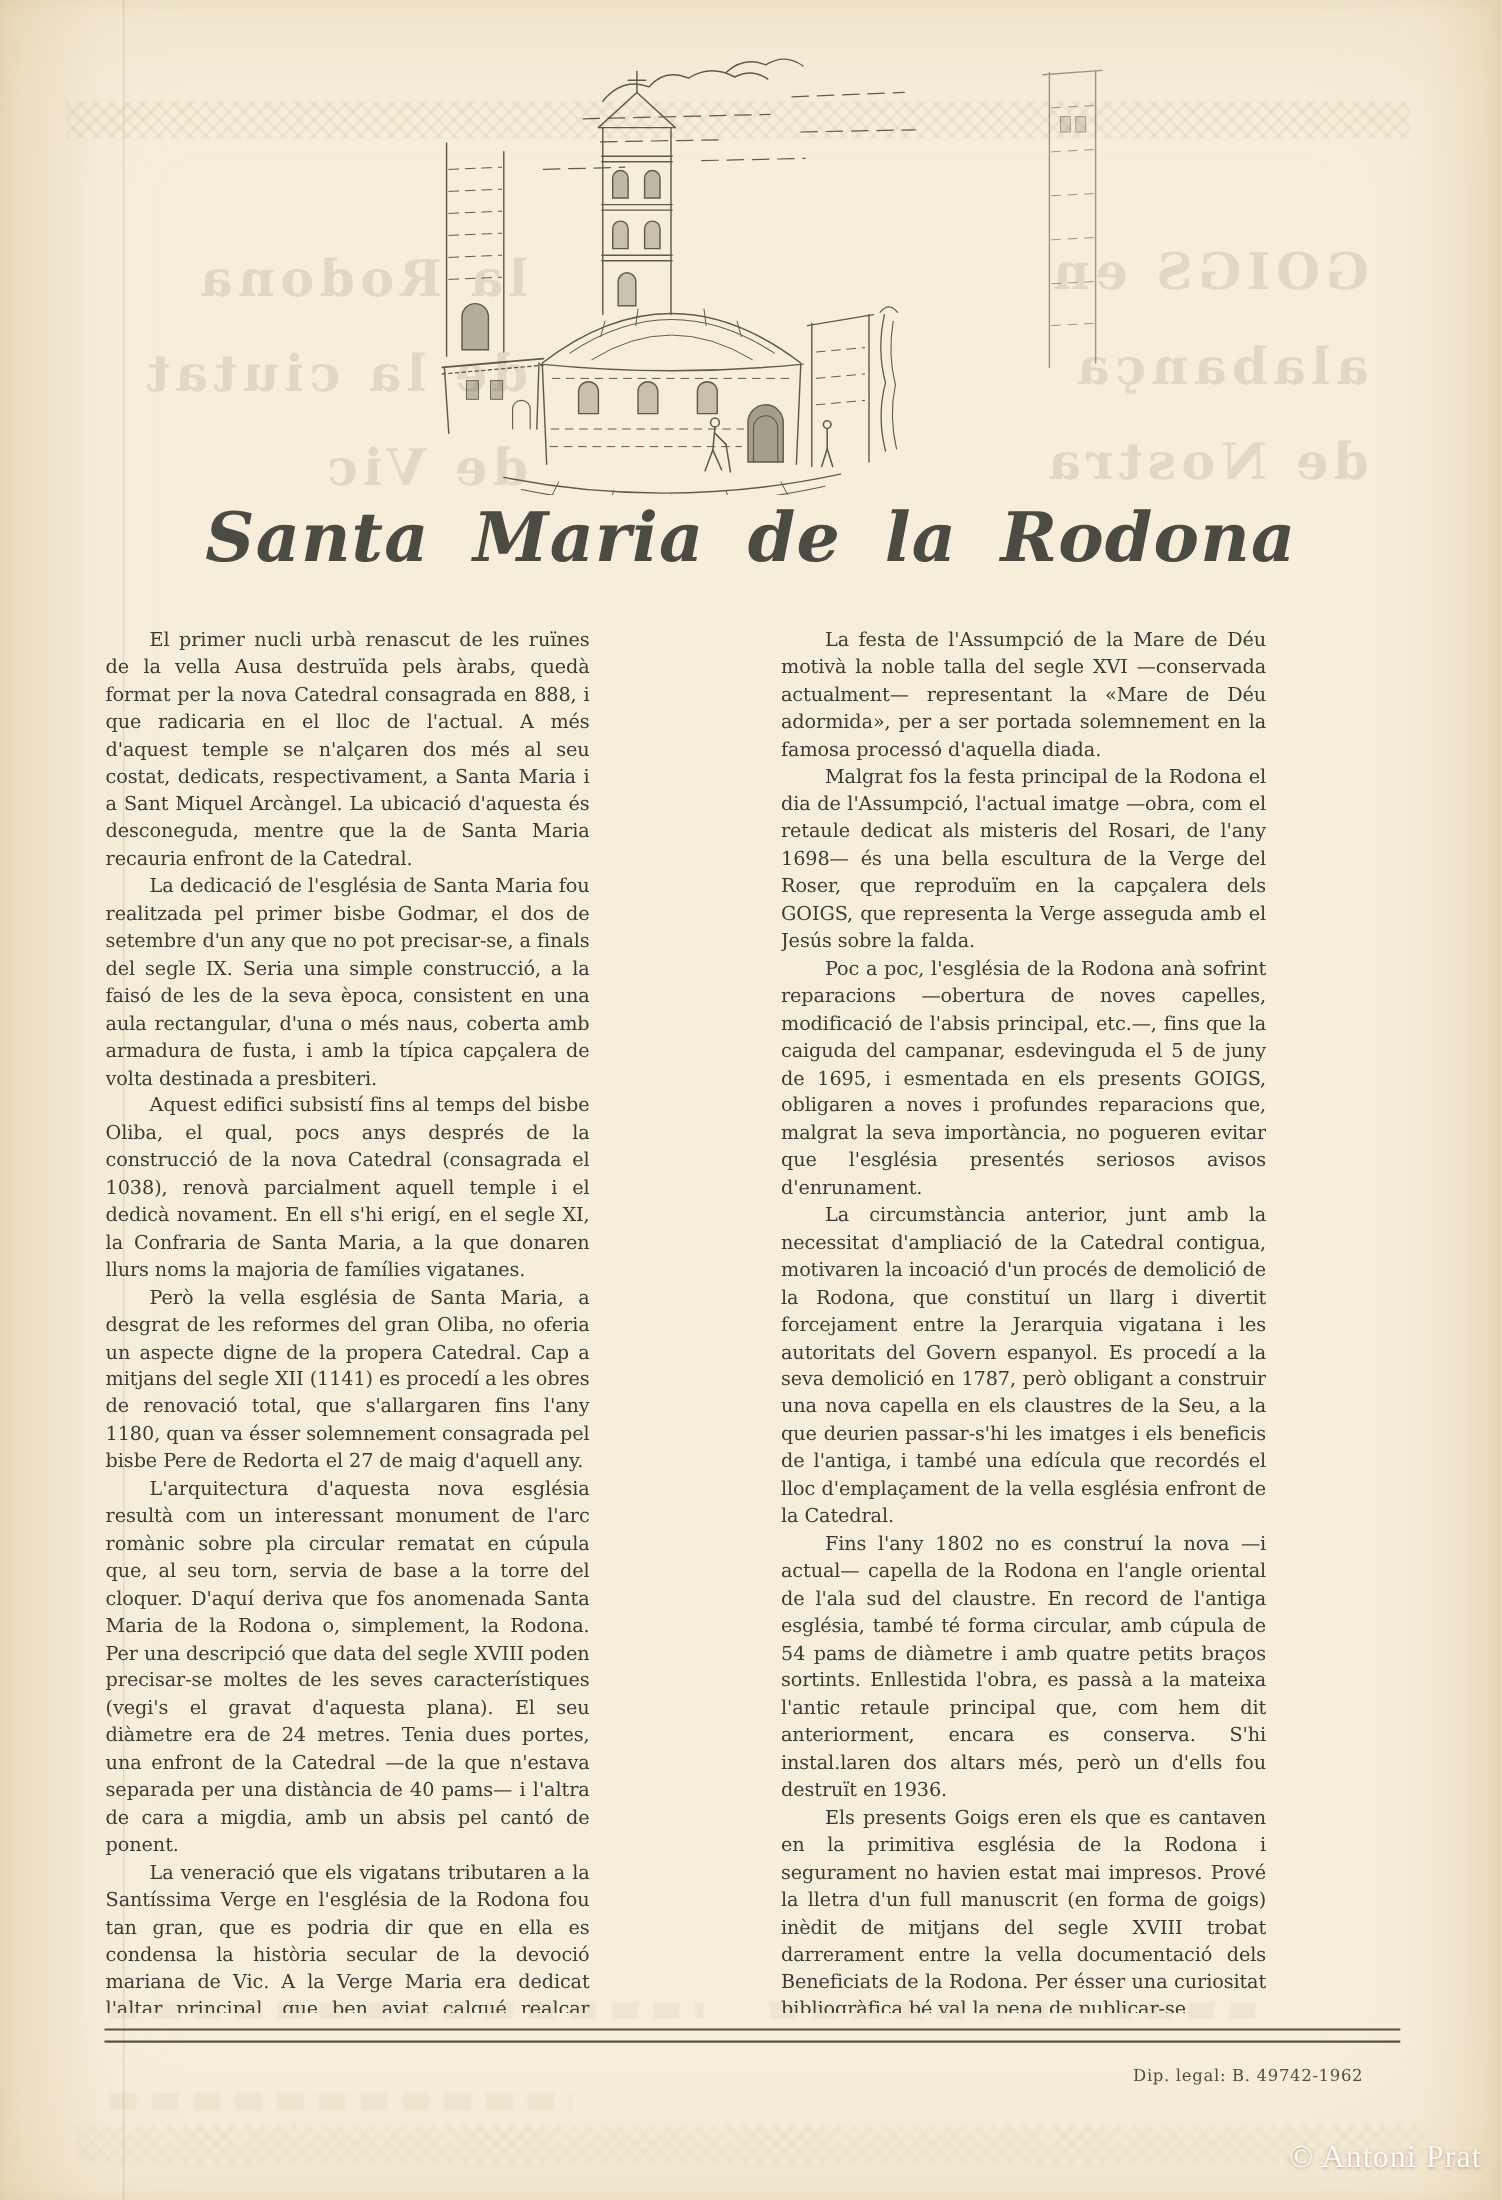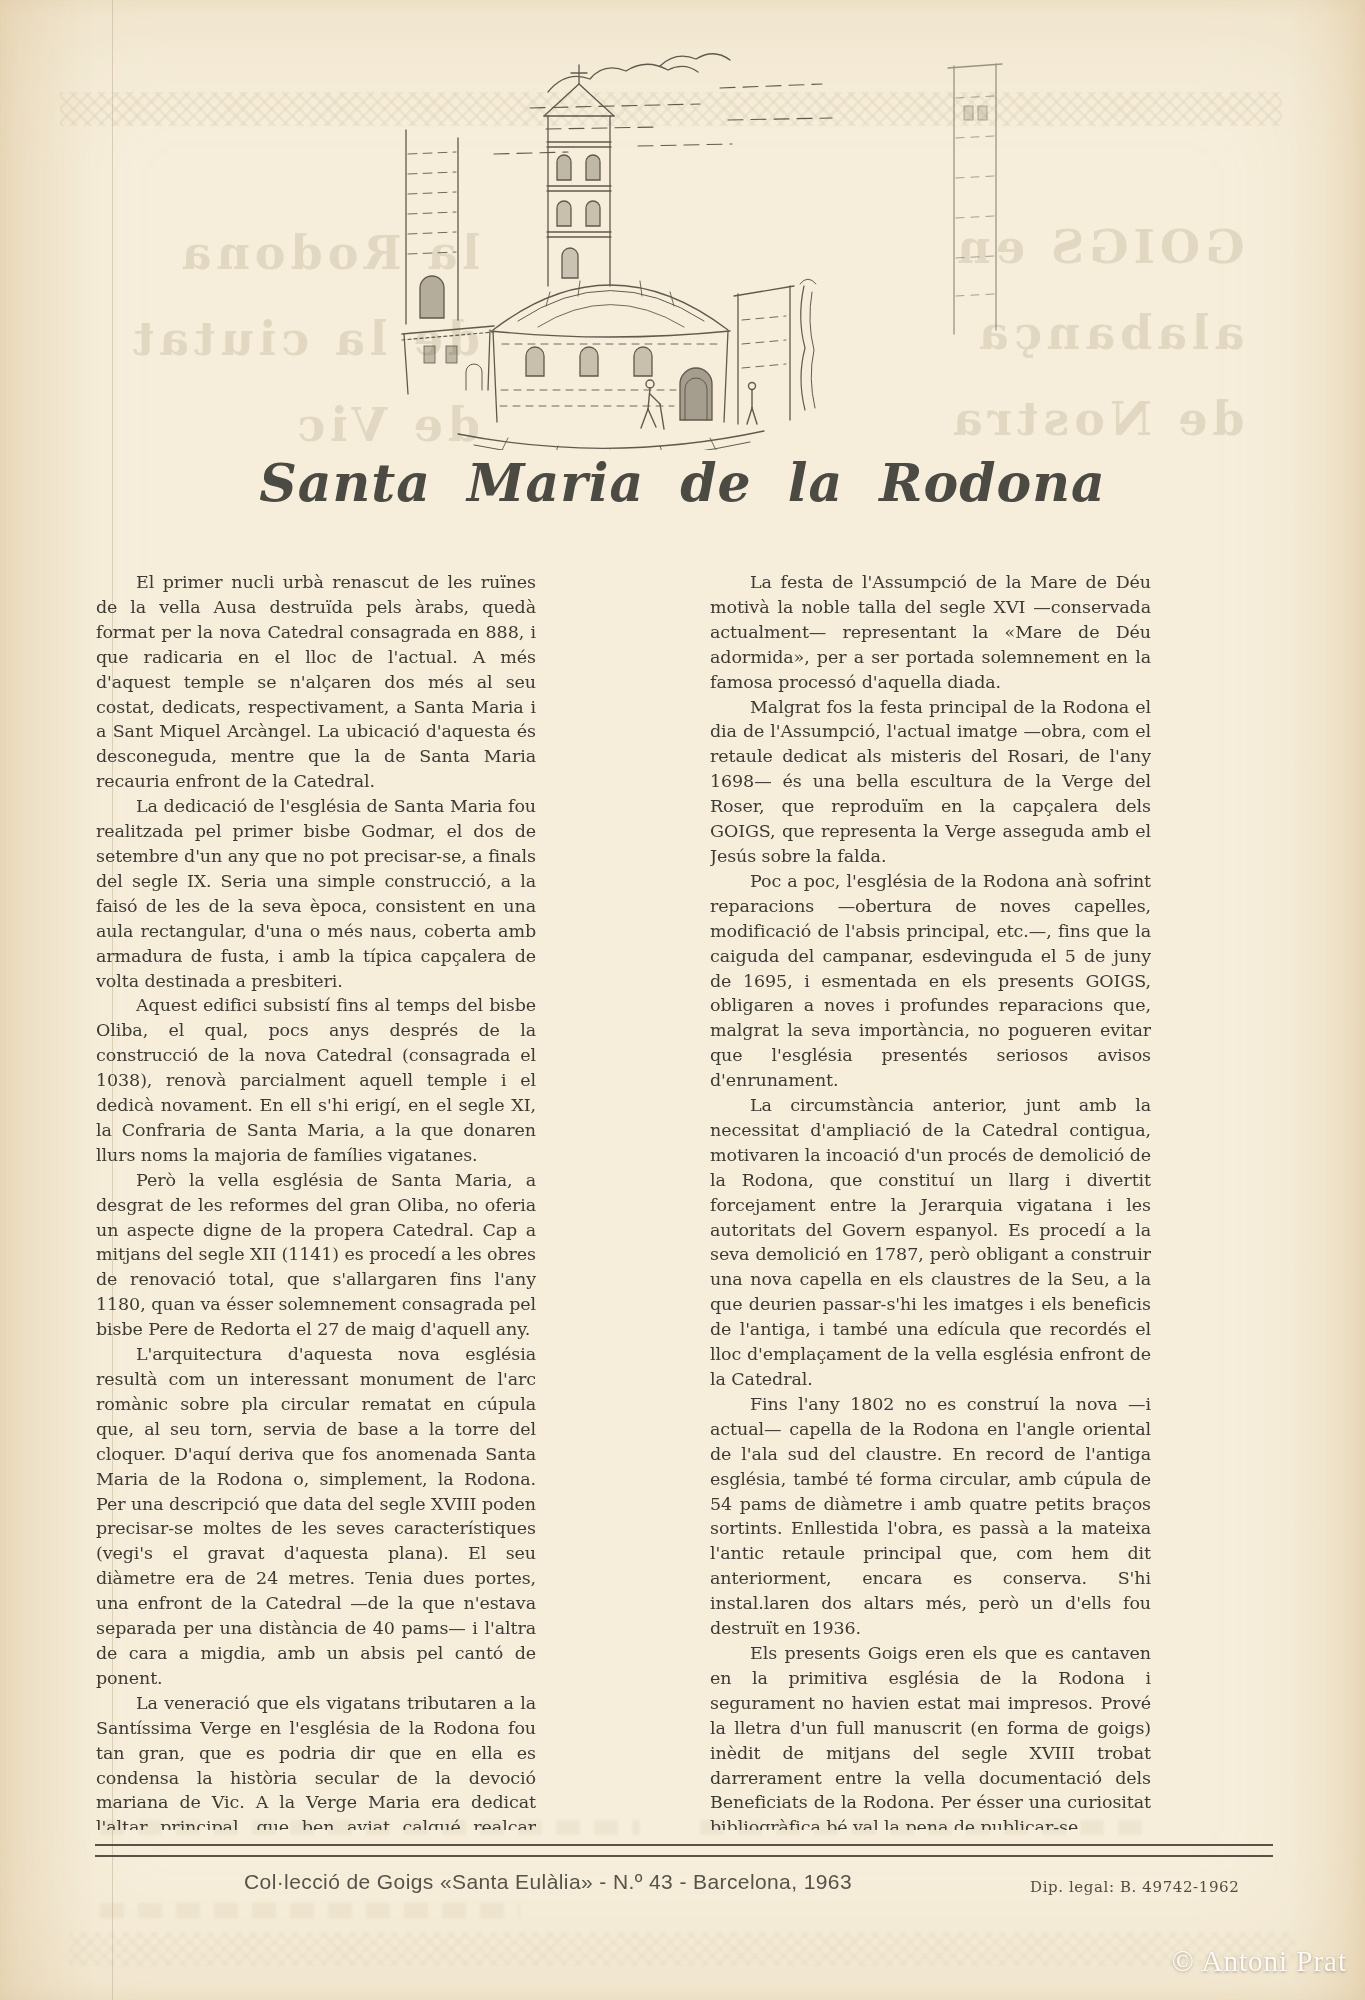--- a/index.html
+++ b/index.html
@@ -32,21 +32,21 @@
     letter-spacing:5px;color:rgba(126,104,60,.16);filter:blur(.7px);white-space:nowrap;}
   .ghost-col .ghost-line{transform:scaleX(-1);}
   .ghost-col.gleft{left:128px;top:226px;}
   .ghost-col.gright{left:948px;top:220px;}
   
   .illustration{position:absolute;left:398px;top:34px;width:612px;height:416px;}
   .illustration svg{width:100%;height:100%;}
   
   .title{position:absolute;left:0;top:452px;width:100%;margin:0;text-align:center;
     font-family:"DejaVu Serif", serif;font-style:italic;font-weight:600;
-    font-size:52px;color:#4b4a43;letter-spacing:1px;word-spacing:17px;}
+    font-size:62px;color:#4b4a43;letter-spacing:1px;word-spacing:17px;}
   
   .col{position:absolute;top:570px;height:1260px;overflow:hidden;
     font-size:17.5px;line-height:24.9px;color:#3c3a33;letter-spacing:-.1px;
     text-align:justify;hyphens:auto;}
   .col.left{left:96px;width:440px;}
   .col.right{left:710px;width:441px;}
   .para{margin:0;text-indent:40px;}
   
   .footer-rule{position:absolute;left:95px;top:1844px;width:1178px;height:9px;
     border-top:2.5px solid rgba(60,55,44,.85);border-bottom:2.5px solid rgba(60,55,44,.85);}
@@ -234,18 +234,17 @@
         <p class="para">Malgrat fos la festa principal de la Rodona el dia de l'Assumpció, l'actual imatge —obra, com el retaule dedicat als misteris del Rosari, de l'any 1698— és una bella escultura de la Verge del Roser, que reproduïm en la capçalera dels GOIGS, que representa la Verge asseguda amb el Jesús sobre la falda.</p>
         <p class="para">Poc a poc, l'església de la Rodona anà sofrint reparacions —obertura de noves capelles, modificació de l'absis principal, etc.—, fins que la caiguda del campanar, esdevinguda el 5 de juny de 1695, i esmentada en els presents GOIGS, obligaren a noves i profundes reparacions que, malgrat la seva importància, no pogueren evitar que l'església presentés seriosos avisos d'enrunament.</p>
         <p class="para">La circumstància anterior, junt amb la necessitat d'ampliació de la Catedral contigua, motivaren la incoació d'un procés de demolició de la Rodona, que constituí un llarg i divertit forcejament entre la Jerarquia vigatana i les autoritats del Govern espanyol. Es procedí a la seva demolició en 1787, però obligant a construir una nova capella en els claustres de la Seu, a la que deurien passar-s'hi les imatges i els beneficis de l'antiga, i també una edícula que recordés el lloc d'emplaçament de la vella església enfront de la Catedral.</p>
         <p class="para">Fins l'any 1802 no es construí la nova —i actual— capella de la Rodona en l'angle oriental de l'ala sud del claustre. En record de l'antiga església, també té forma circular, amb cúpula de 54 pams de diàmetre i amb quatre petits braços sortints. Enllestida l'obra, es passà a la mateixa l'antic retaule principal que, com hem dit anteriorment, encara es conserva. S'hi instal.laren dos altars més, però un d'ells fou destruït en 1936.</p>
         <p class="para">Els presents Goigs eren els que es cantaven en la primitiva església de la Rodona i segurament no havien estat mai impresos. Prové la lletra d'un full manuscrit (en forma de goigs) inèdit de mitjans del segle XVIII trobat darrerament entre la vella documentació dels Beneficiats de la Rodona. Per ésser una curiositat bibliogràfica bé val la pena de publicar-se.</p>
       </div>
 
   </div>
 
   <div class="footer-rule"></div>
-  <div class="footer-collection">Col·lecció de Goigs «Santa Eulàlia» - N.º 43 - Barcelona, 1963</div>
   <div class="footer-deposit">Dip. legal: B. 49742-1962</div>
 
   <div class="watermark">© Antoni Prat</div>
 
 </div>
 
 </body></html>

